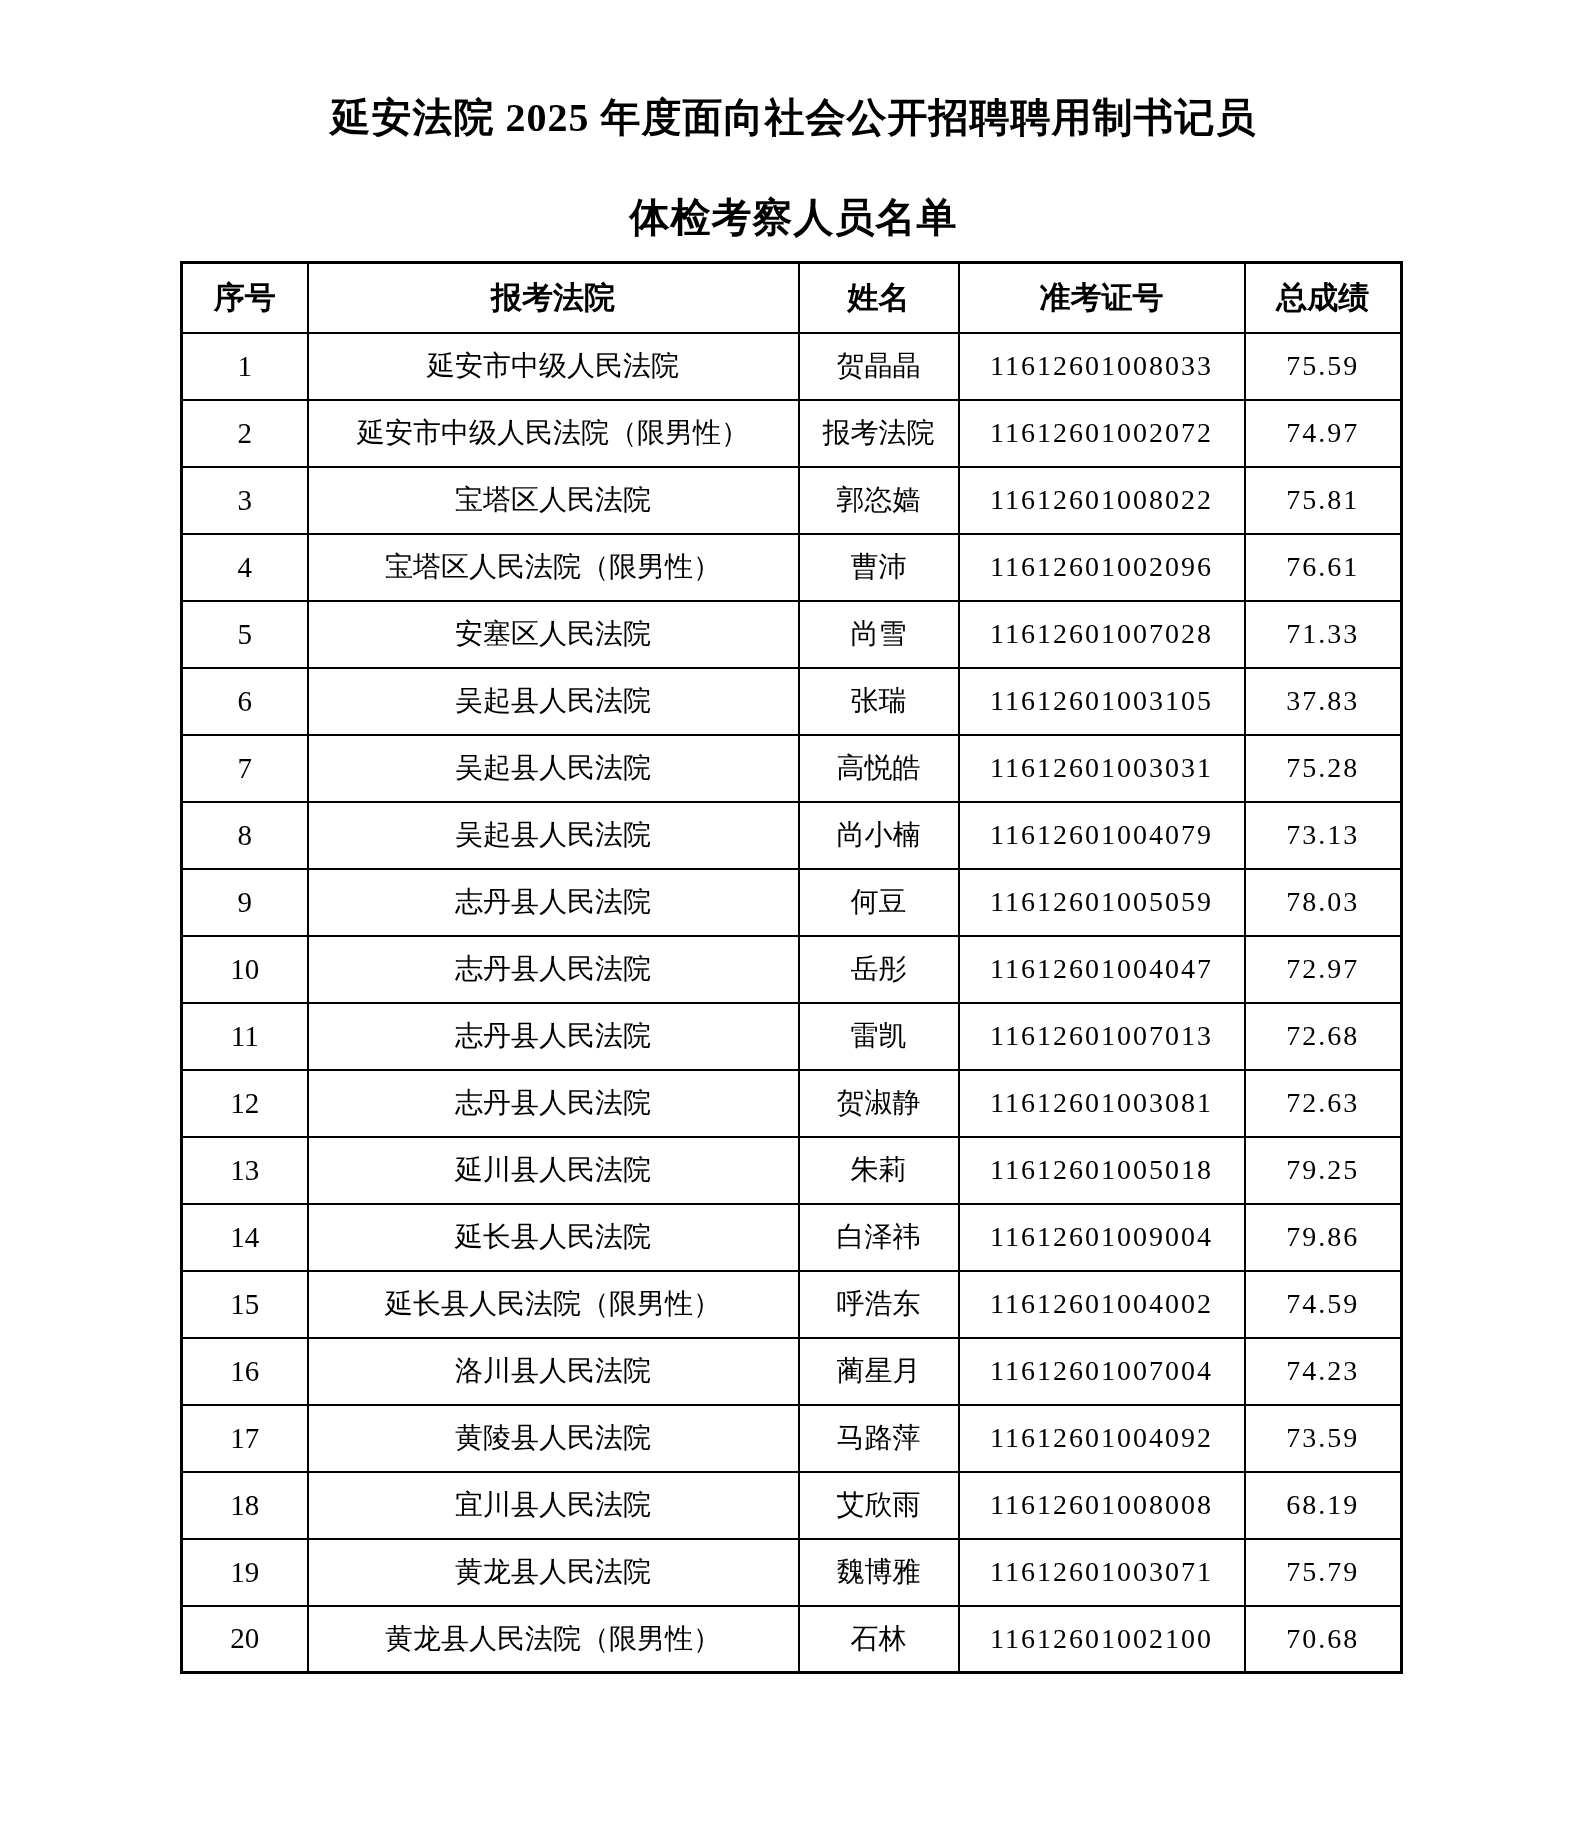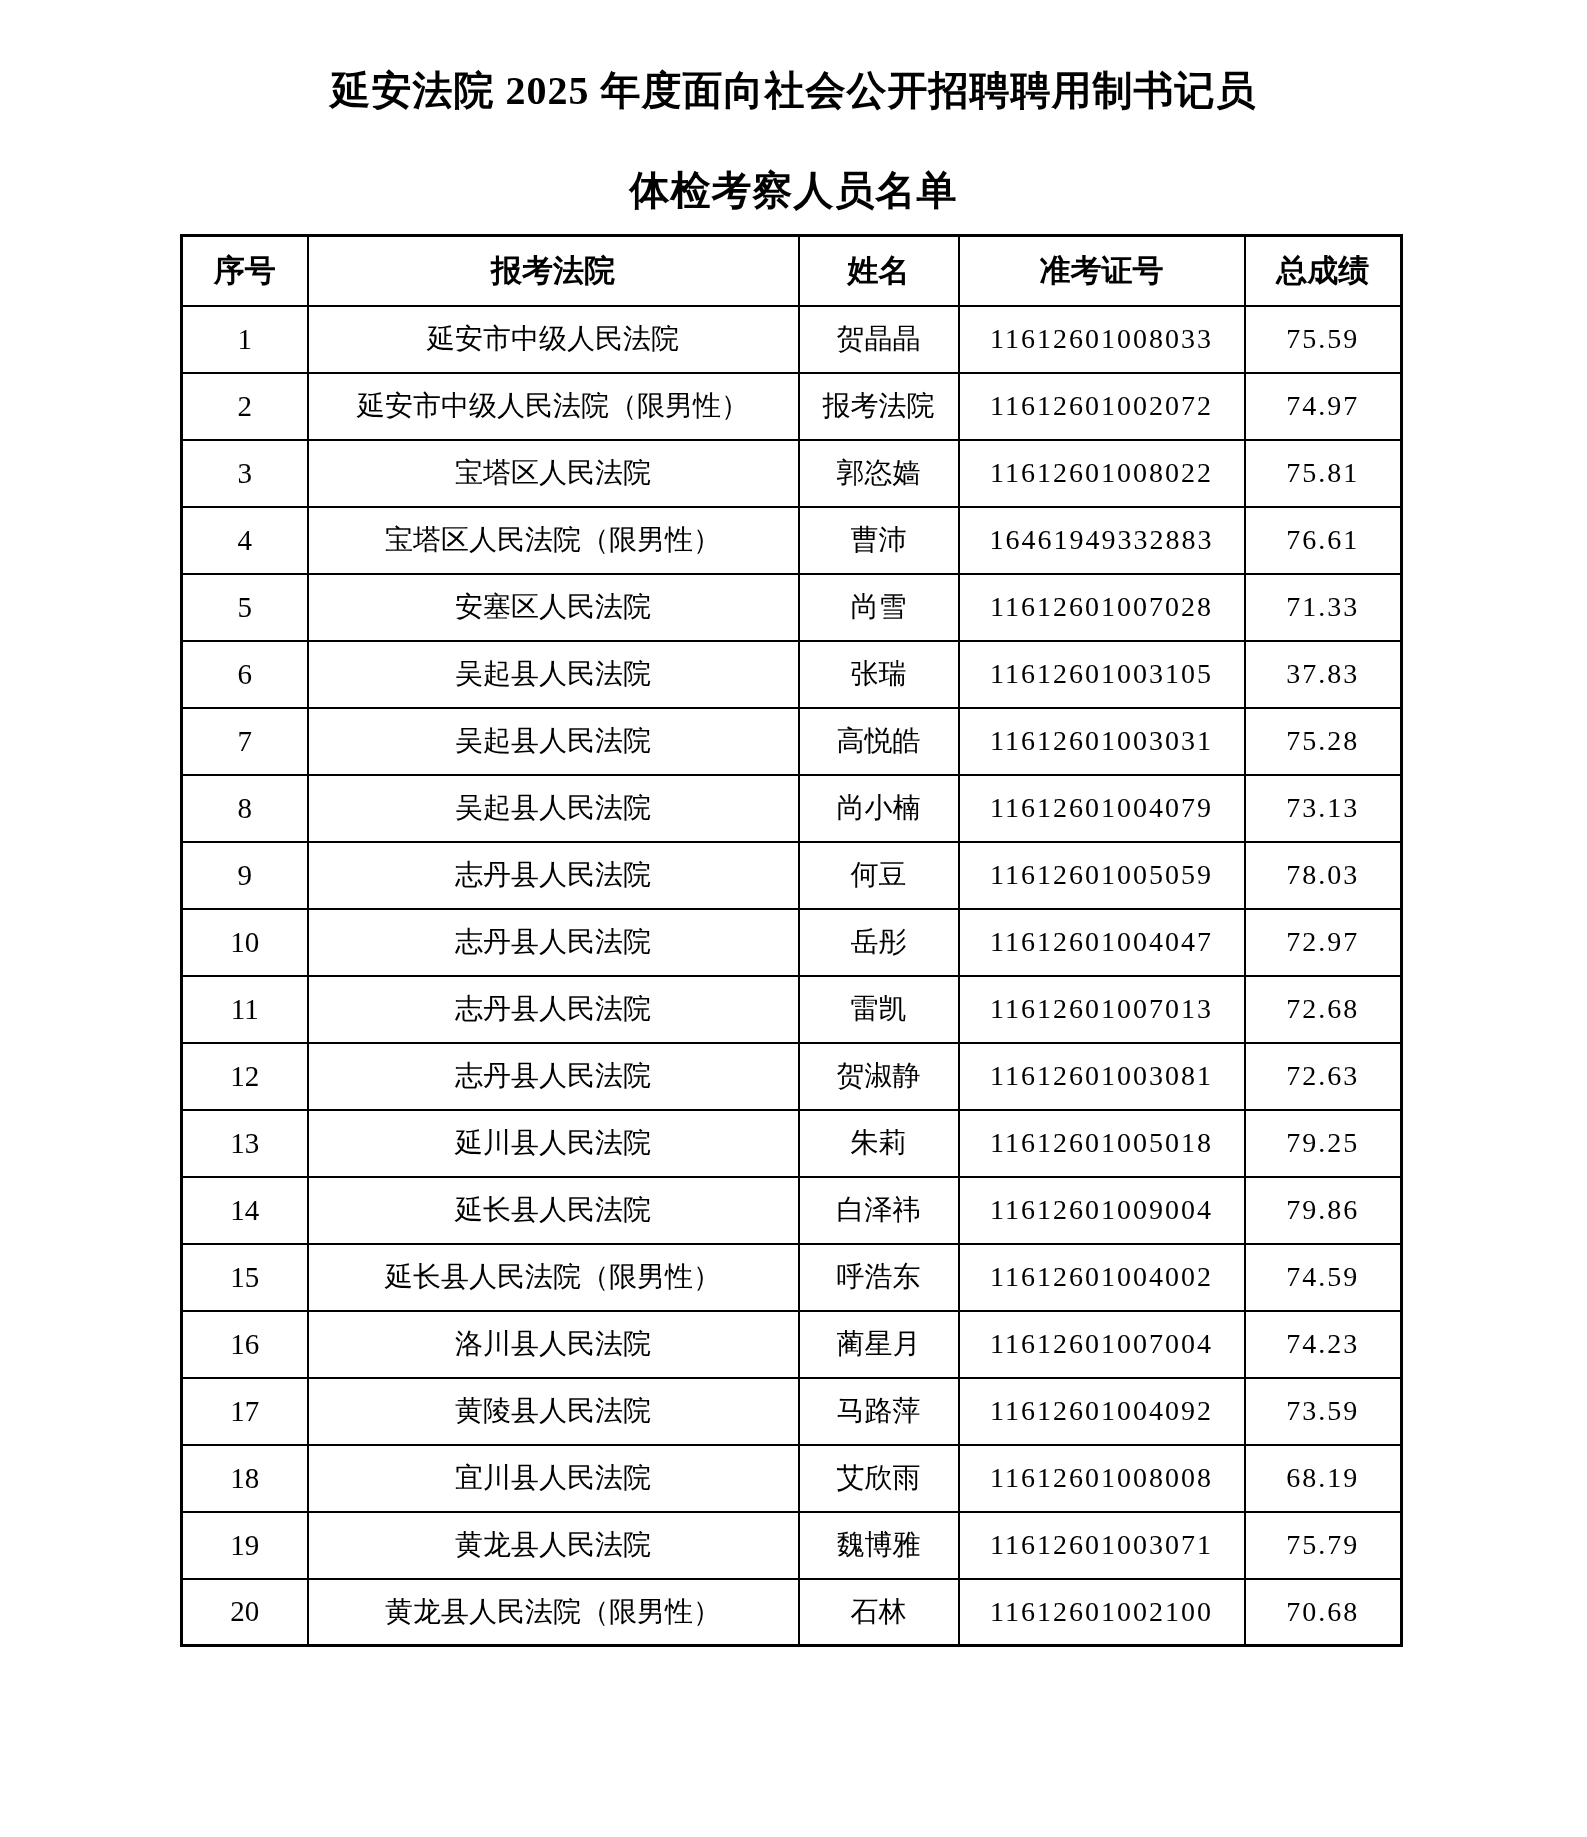--- a/index.html
+++ b/index.html
@@ -5,21 +5,21 @@
   * { margin: 0; padding: 0; box-sizing: border-box; }
   html, body { background: #ffffff; }
   body {
     width: 1587px;
     height: 1837px;
     position: relative;
     color: #000000;
     font-family: "Liberation Serif", "DejaVu Serif", serif;
   }
   .page {
-    padding-top: 71px;
+    padding-top: 98px;
   }
   .doc-title {
     text-align: center;
     font-weight: bold;
     font-size: 40px;
     line-height: 1;
     letter-spacing: 1px;
     width: 1220px;
     margin: 0 auto;
   }
@@ -103,21 +103,21 @@
           <td class="c-index">3</td>
           <td class="c-court">宝塔区人民法院</td>
           <td class="c-name">郭恣嫱</td>
           <td class="c-ticket">11612601008022</td>
           <td class="c-score">75.81</td>
         </tr>
         <tr>
           <td class="c-index">4</td>
           <td class="c-court">宝塔区人民法院（限男性）</td>
           <td class="c-name">曹沛</td>
-          <td class="c-ticket">16461949332883</td>
+          <td class="c-ticket">11612601002096</td>
           <td class="c-score">76.61</td>
         </tr>
         <tr>
           <td class="c-index">5</td>
           <td class="c-court">安塞区人民法院</td>
           <td class="c-name">尚雪</td>
           <td class="c-ticket">11612601007028</td>
           <td class="c-score">71.33</td>
         </tr>
         <tr>

